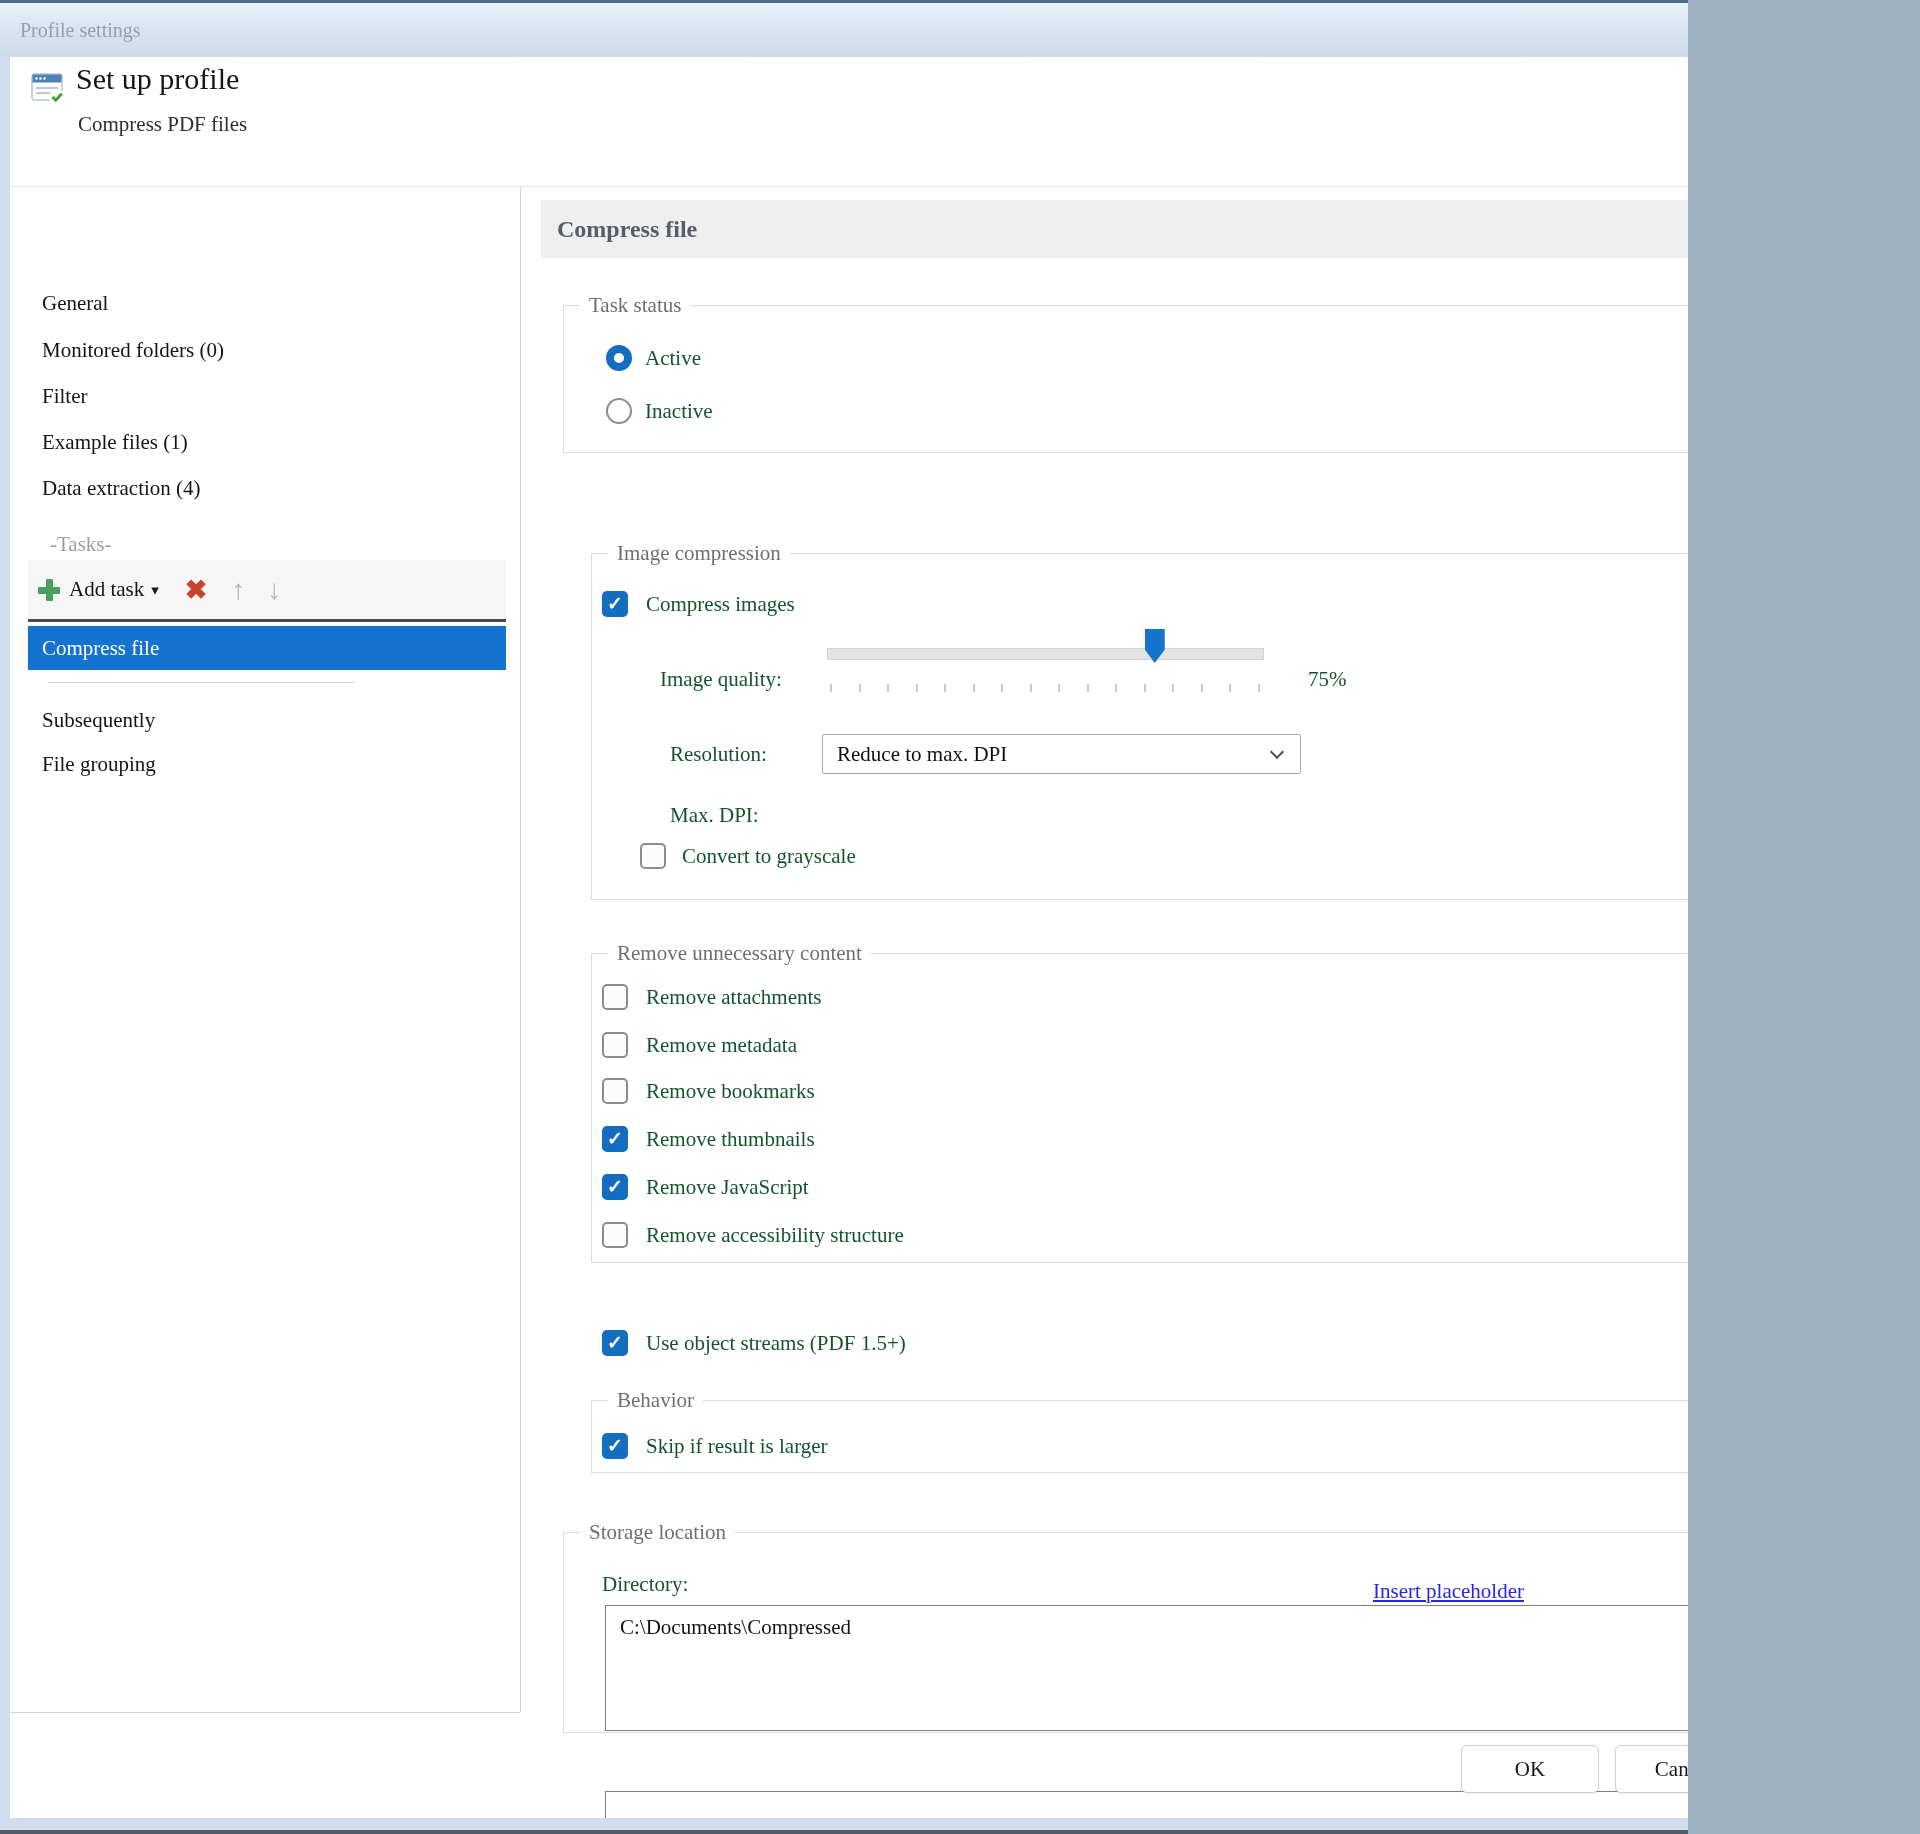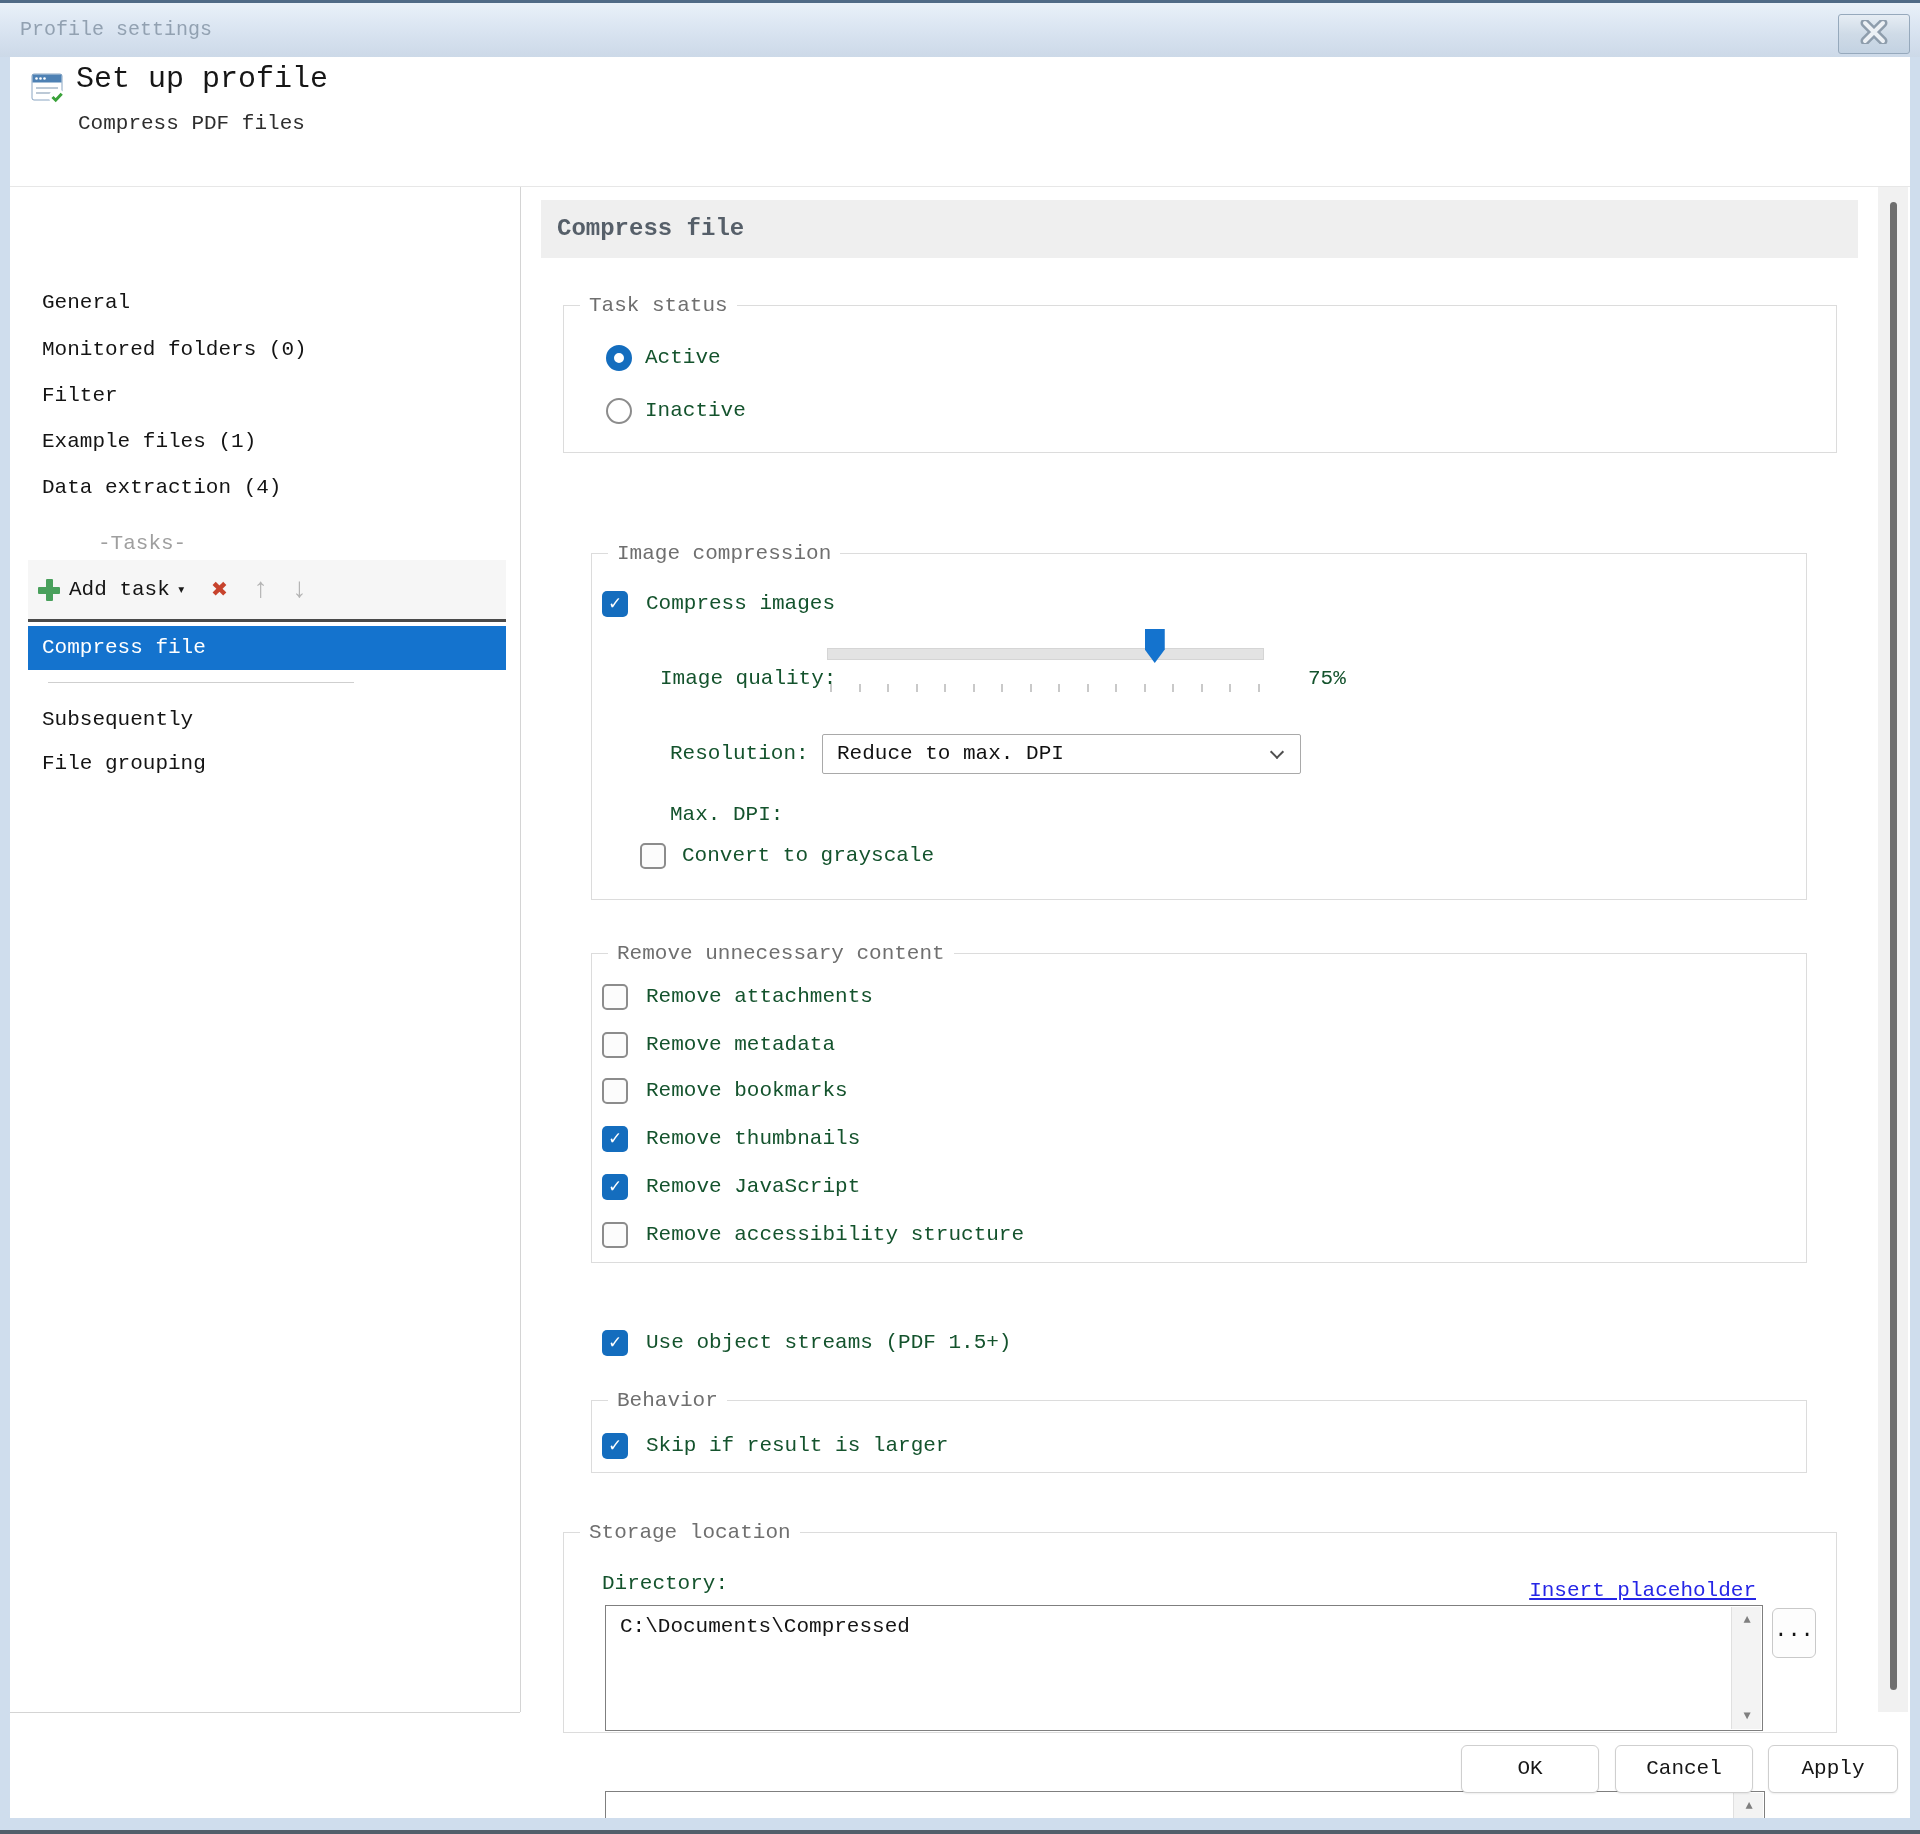--- a/index.html
+++ b/index.html
@@ -1,20 +1,20 @@
 <!DOCTYPE html>
 <html><head>
 <meta charset="utf-8">
 <style>
   html,body{margin:0;padding:0;background:#9fb2c4;}
   *{box-sizing:border-box;}
   .stage{
-    position:relative;width:1920px;height:1834px;
+    position:relative;width:1688px;height:1834px;
     background:#cfdded;overflow:hidden;
-    font-family:Liberation Mono, monospace;
+    font-family:Liberation Serif, serif;
     -webkit-font-smoothing:antialiased;
   }
   .abs{position:absolute;}
 
   
   .win-topline{left:0;top:0;width:1920px;height:3px;background:#4f6a86;}
   .titlebar{left:0;top:3px;width:1920px;height:54px;
     background:linear-gradient(180deg,#e9f1f9 0%,#d8e3f0 55%,#ccd9e8 100%);}
   .win-title{left:20px;top:3px;height:54px;line-height:54px;font-size:20px;color:#92a1b1;}
   .close-btn{left:1838px;top:14px;width:72px;height:40px;border:1px solid #96a9bc;border-radius:3px;
@@ -27,21 +27,21 @@
   
   .hdr-title{left:76px;top:62px;font-size:30px;color:#161616;}
   .hdr-sub{left:78px;top:112px;font-size:21px;color:#2e2e2e;}
   .hdr-sep{left:10px;top:186px;width:1900px;height:1px;background:#e7e7e7;}
 
   
   .side-head{left:28px;top:200px;width:478px;height:58px;background:#efefef;
     font-size:24px;font-weight:bold;color:#3b3b3b;line-height:58px;padding-left:14px;}
   .nav-item{left:28px;width:478px;height:46px;line-height:46px;padding-left:14px;
     font-size:21px;color:#141414;cursor:default;}
-  .tasks-label{left:50px;top:532px;font-size:21px;color:#9f9f9f;margin-left:48px;}
+  .tasks-label{left:50px;top:532px;font-size:21px;color:#9f9f9f;}
   .task-toolbar{left:28px;top:560px;width:478px;height:62px;background:#f6f6f6;
     border-bottom:3px solid #4a4a4a;display:flex;align-items:center;padding-left:10px;}
   .tb-btn{display:flex;align-items:center;background:none;border:none;padding:0;cursor:default;}
   .icon-plus{width:22px;height:22px;position:relative;display:inline-block;}
   .icon-plus::before{content:"";position:absolute;left:0;top:8px;width:22px;height:7px;background:#49a05c;border-radius:1px;}
   .icon-plus::after{content:"";position:absolute;left:8px;top:0;width:7px;height:22px;background:#49a05c;border-radius:1px;}
   .addtask-text{font-size:21px;color:#141414;margin-left:9px;}
   .caret-down{font-size:15px;color:#1a1a1a;margin-left:7px;}
   .icon-xdel{font-size:27px;font-weight:bold;color:#c7432d;margin-left:26px;}
   .icon-up{font-size:28px;font-weight:bold;color:#b5b5b5;margin-left:24px;}

